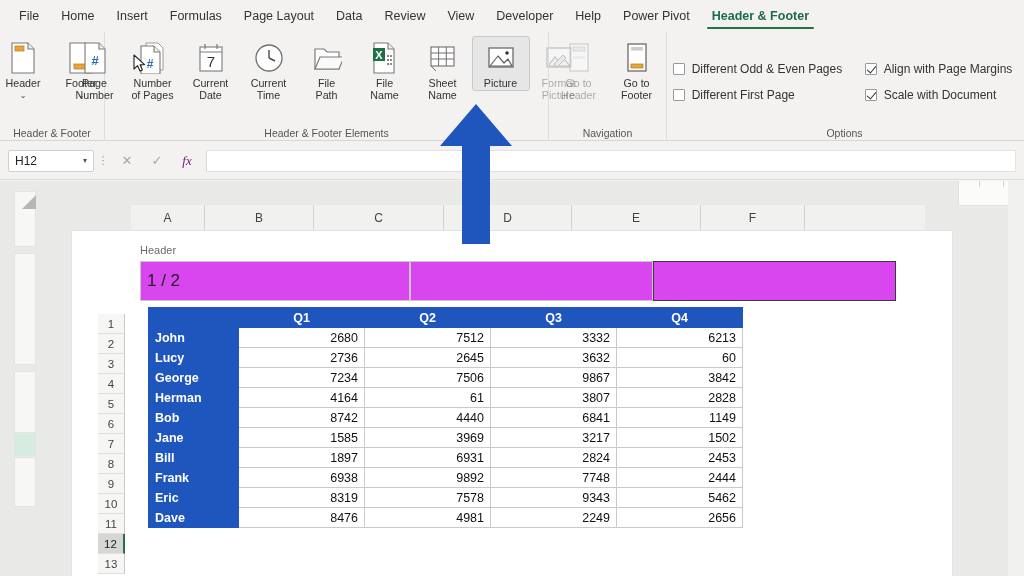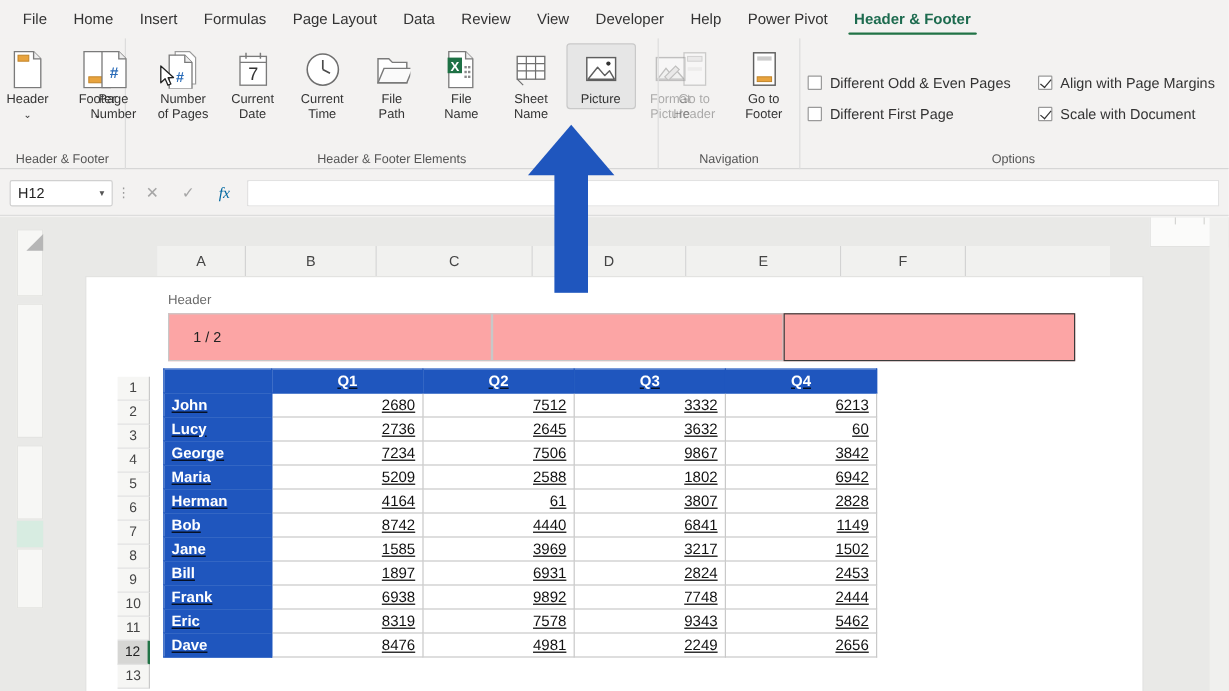--- a/index.html
+++ b/index.html
@@ -89,21 +89,21 @@
     margin-left:8px; width:86px; height:22px;
     background:#fff; border:1px solid #d0d0d0; border-radius:2px;
     display:flex; align-items:center; padding:0 6px;
     font-size:12px; color:#222;
   }
   .namebox .nbval { flex:1; }
   .namebox .nbcar { font-size:8px; color:#555; }
   .vdots { width:18px; text-align:center; font-size:11px; color:#9a9a9a; letter-spacing:0; }
   .fbtns { display:flex; align-items:center; gap:0px; }
   .fbtn { width:30px; text-align:center; font-size:13px; color:#a6a6a6; }
-  .fbtn.fx { font-style:italic; font-size:13px; color:#0369a1; font-family:"Liberation Serif", serif; }
+  .fbtn.fx { font-style:italic; font-size:13px; color:#701a75; font-family:"Liberation Serif", serif; }
   .fedit {
     flex:1; height:22px; margin:0 8px 0 4px; background:#fff;
     border:1px solid #e2e2e2; border-left:1px solid #d8d8d8;
     border-radius:1px;
   }
 
   
   .gridarea { position:absolute; left:0; top:181px; width:1024px; height:395px; background:#e9e9e7; overflow:hidden; }
 
   .selectall {
@@ -136,29 +136,29 @@
   
   .sheet {
     position:absolute; left:72px; top:50px; width:880px; height:345px;
     background:#ffffff; box-shadow:0 0 0 1px #e3e3e1;
   }
 
   .hdrlabel { position:absolute; left:68px; top:13px; font-size:11px; color:#6b6b6b; }
 
   .hdrboxes { position:absolute; left:68px; top:30px; height:40px; width:810px; display:flex; }
   .hdrbox {
-    height:40px; background:#fca5a5;
+    height:40px; background:#d946ef;
     border:1px solid #c8c8c8;
-    display:flex; align-items:center; padding:0 20px;
-    font-size:12px; color:#222;
+    display:flex; align-items:center; padding:0 6px;
+    font-size:17px; color:#222;
   }
   .hdrbox.selected { border:1.5px solid #3b3b3b; }
 
   
-  .dtable { position:absolute; left:64px; top:76px; border-collapse:collapse;text-decoration:underline; }
+  .dtable { position:absolute; left:76px; top:76px; border-collapse:collapse; }
   .dtable td, .dtable th {
     height:20px; font-size:12.5px; padding:0 6px;
     border:1px solid #ffffff; background:#ffffff; color:#111;
   }
   .dtable th.corner { background:#1f56be; border:1px solid #1f56be; width:90px; }
   .dtable th.qh {
     background:#1f56be; color:#fff; font-weight:bold; text-align:center;
     border:1px solid #1f56be; width:126px; font-size:12.5px;
   }
   .dtable td.name {
@@ -509,27 +509,20 @@
             <td class="num">60</td>
           </tr>
           <tr>
             <td class="name">George</td>
             <td class="num">7234</td>
             <td class="num">7506</td>
             <td class="num">9867</td>
             <td class="num">3842</td>
           </tr>
           <tr>
-            <td class="name">Maria</td>
-            <td class="num">5209</td>
-            <td class="num">2588</td>
-            <td class="num">1802</td>
-            <td class="num">6942</td>
-          </tr>
-          <tr>
             <td class="name">Herman</td>
             <td class="num">4164</td>
             <td class="num">61</td>
             <td class="num">3807</td>
             <td class="num">2828</td>
           </tr>
           <tr>
             <td class="name">Bob</td>
             <td class="num">8742</td>
             <td class="num">4440</td>

